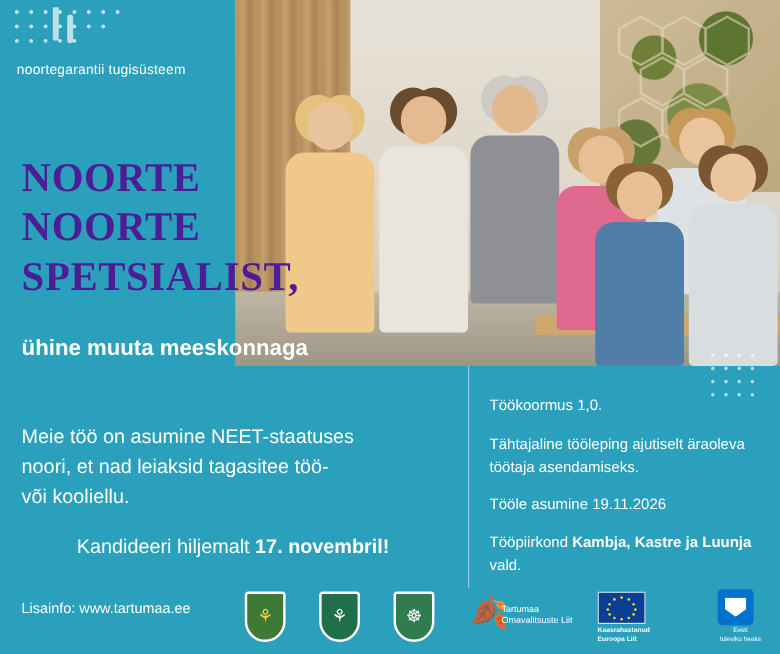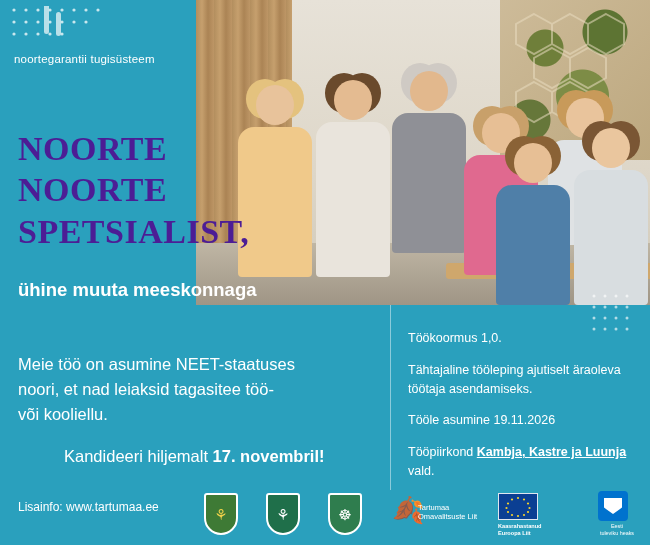--- a/index.html
+++ b/index.html
@@ -199,21 +199,21 @@
   
   .details {
     position: absolute;
     left: 408px; top: 329px;
     width: 226px;
     color: #ffffff;
     font-size: 12.5px;
     line-height: 1.5;
   }
   .details .row { margin-bottom: 13px; }
-  .details b { font-weight: bold; text-decoration: underline; }
+  .details b { font-weight: bold; }
 
   
   .logo-strip {
     position: absolute;
     left: 0; bottom: 0;
     width: 650px; height: 62px;
   }
   .crest {
     position: absolute;
     bottom: 10px;

